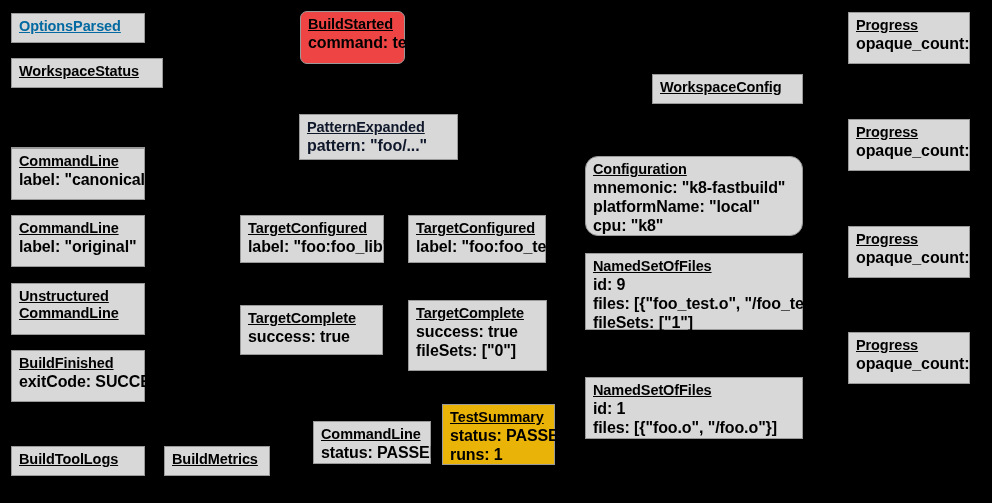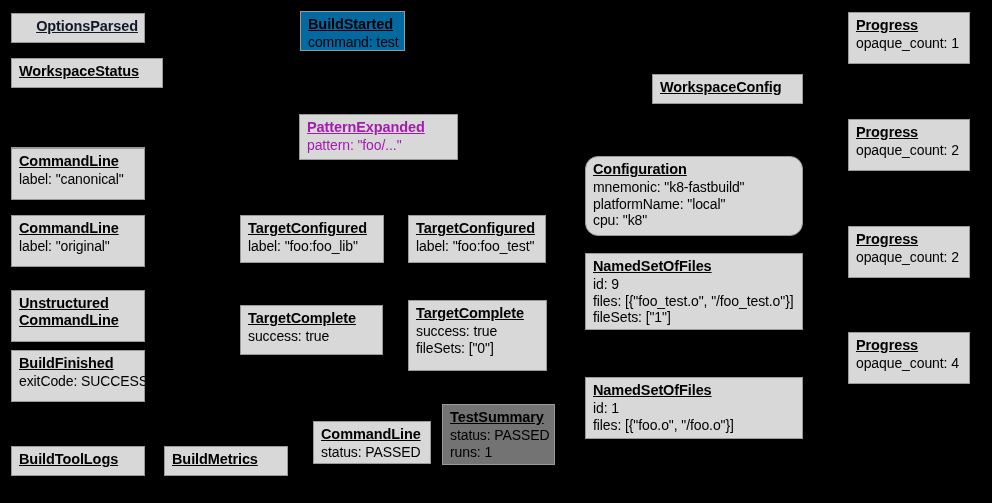--- a/index.html
+++ b/index.html
@@ -27,79 +27,79 @@
   }
   .node-title {
     font-size: 14.5px;
     font-weight: bold;
     text-decoration: underline;
     white-space: pre-line;
     letter-spacing: -0.1px;
     margin-bottom: 1px;
   }
   .node-fields {
-    font-size: 14px;
-    font-weight: normal;
+    font-size: 16px;
+    font-weight: bold;
     letter-spacing: -0.1px;
   }
   .node-field {
     white-space: nowrap;
   }
   .node.title-only .node-title {
     margin-bottom: 0;
   }
 </style>
 </head>
 <body>
 
 <div id="canvas" style="background: rgb(0, 0, 0);">
-    <div class="node title-only" style="left: 11px; top: 13px; width: 134px; height: 30px; background: rgb(216, 216, 216); border-color: rgb(154, 154, 154); color: #0f172a; text-align: right;">
+    <div class="node title-only" style="left: 11px; top: 13px; width: 134px; height: 30px; background: rgb(216, 216, 216); border-color: rgb(154, 154, 154); color: #0369a1;">
       <div class="node-title">OptionsParsed</div>
     </div>
     <div class="node title-only" style="left: 11px; top: 58px; width: 152px; height: 30px; background: rgb(216, 216, 216); border-color: rgb(154, 154, 154); color: rgb(0, 0, 0);">
       <div class="node-title">WorkspaceStatus</div>
     </div>
     <div class="node title-only" style="left: 11px; top: 103px; width: 134px; height: 30px; background: #e5e5e5; border-color: rgb(154, 154, 154); color: rgb(0, 0, 0); margin-top: 44px;">
       <div class="node-title">BuildMetadata</div>
     </div>
     <div class="node" style="left: 11px; top: 148px; width: 134px; height: 52px; background: rgb(216, 216, 216); border-color: rgb(154, 154, 154); color: rgb(0, 0, 0);">
       <div class="node-title">CommandLine</div>
       <div class="node-fields">
         <div class="node-field">label: "canonical"</div>
       </div>
     </div>
     <div class="node" style="left: 11px; top: 215px; width: 134px; height: 52px; background: rgb(216, 216, 216); border-color: rgb(154, 154, 154); color: rgb(0, 0, 0);">
       <div class="node-title">CommandLine</div>
       <div class="node-fields">
         <div class="node-field">label: "original"</div>
       </div>
     </div>
-    <div class="node title-only" style="left: 11px; top: 283px; width: 134px; height: 52px; background: rgb(216, 216, 216); border-color: rgb(154, 154, 154); color: rgb(0, 0, 0); margin-top: 7px;">
+    <div class="node title-only" style="left: 11px; top: 283px; width: 134px; height: 52px; background: rgb(216, 216, 216); border-color: rgb(154, 154, 154); color: rgb(0, 0, 0);">
       <div class="node-title">Unstructured
 CommandLine</div>
     </div>
     <div class="node" style="left: 11px; top: 350px; width: 134px; height: 52px; background: rgb(216, 216, 216); border-color: rgb(154, 154, 154); color: rgb(0, 0, 0);">
       <div class="node-title">BuildFinished</div>
       <div class="node-fields">
         <div class="node-field">exitCode: SUCCESS</div>
       </div>
     </div>
     <div class="node title-only" style="left: 11px; top: 446px; width: 134px; height: 30px; background: rgb(216, 216, 216); border-color: rgb(154, 154, 154); color: rgb(0, 0, 0);">
       <div class="node-title">BuildToolLogs</div>
     </div>
-    <div class="node title-only" style="left: 164px; top: 446px; width: 124px; height: 30px; background: rgb(216, 216, 216); border-color: rgb(154, 154, 154); color: rgb(0, 0, 0);">
+    <div class="node title-only" style="left: 164px; top: 446px; width: 106px; height: 30px; background: rgb(216, 216, 216); border-color: rgb(154, 154, 154); color: rgb(0, 0, 0);">
       <div class="node-title">BuildMetrics</div>
     </div>
-    <div class="node" style="left: 300px; top: 11px; width: 105px; height: 40px; background: #0369a1; border-color: rgb(154, 154, 154); color: rgb(0, 0, 0);">
+    <div class="node" style="left: 300px; top: 11px; width: 105px; height: 53px; background: #ef4444; border-color: rgb(154, 154, 154); color: rgb(0, 0, 0); border-radius: 7px;">
       <div class="node-title">BuildStarted</div>
       <div class="node-fields">
         <div class="node-field">command: test</div>
       </div>
     </div>
-    <div class="node" style="left: 299px; top: 114px; width: 159px; height: 46px; background: rgb(216, 216, 216); border-color: rgb(154, 154, 154); color: #a21caf;">
+    <div class="node" style="left: 299px; top: 114px; width: 159px; height: 46px; background: rgb(216, 216, 216); border-color: rgb(154, 154, 154); color: #0f172a;">
       <div class="node-title">PatternExpanded</div>
       <div class="node-fields">
         <div class="node-field">pattern: "foo/..."</div>
       </div>
     </div>
     <div class="node" style="left: 240px; top: 215px; width: 144px; height: 48px; background: rgb(216, 216, 216); border-color: rgb(154, 154, 154); color: rgb(0, 0, 0);">
       <div class="node-title">TargetConfigured</div>
       <div class="node-fields">
         <div class="node-field">label: "foo:foo_lib"</div>
       </div>
@@ -122,21 +122,21 @@
         <div class="node-field">success: true</div>
         <div class="node-field">fileSets: ["0"]</div>
       </div>
     </div>
     <div class="node" style="left: 313px; top: 421px; width: 118px; height: 43px; background: rgb(216, 216, 216); border-color: rgb(154, 154, 154); color: rgb(0, 0, 0);">
       <div class="node-title">CommandLine</div>
       <div class="node-fields">
         <div class="node-field">status: PASSED</div>
       </div>
     </div>
-    <div class="node" style="left: 442px; top: 404px; width: 113px; height: 61px; background: #737373; border-color: rgb(154, 154, 154); color: rgb(0, 0, 0);">
+    <div class="node" style="left: 442px; top: 404px; width: 113px; height: 61px; background: #eab308; border-color: rgb(154, 154, 154); color: rgb(0, 0, 0);">
       <div class="node-title">TestSummary</div>
       <div class="node-fields">
         <div class="node-field">status: PASSED</div>
         <div class="node-field">runs: 1</div>
       </div>
     </div>
     <div class="node title-only" style="left: 652px; top: 74px; width: 151px; height: 30px; background: rgb(216, 216, 216); border-color: rgb(154, 154, 154); color: rgb(0, 0, 0);">
       <div class="node-title">WorkspaceConfig</div>
     </div>
     <div class="node" style="left: 585px; top: 156px; width: 218px; height: 80px; background: rgb(216, 216, 216); border-color: rgb(154, 154, 154); color: rgb(0, 0, 0); border-radius: 13px;">

